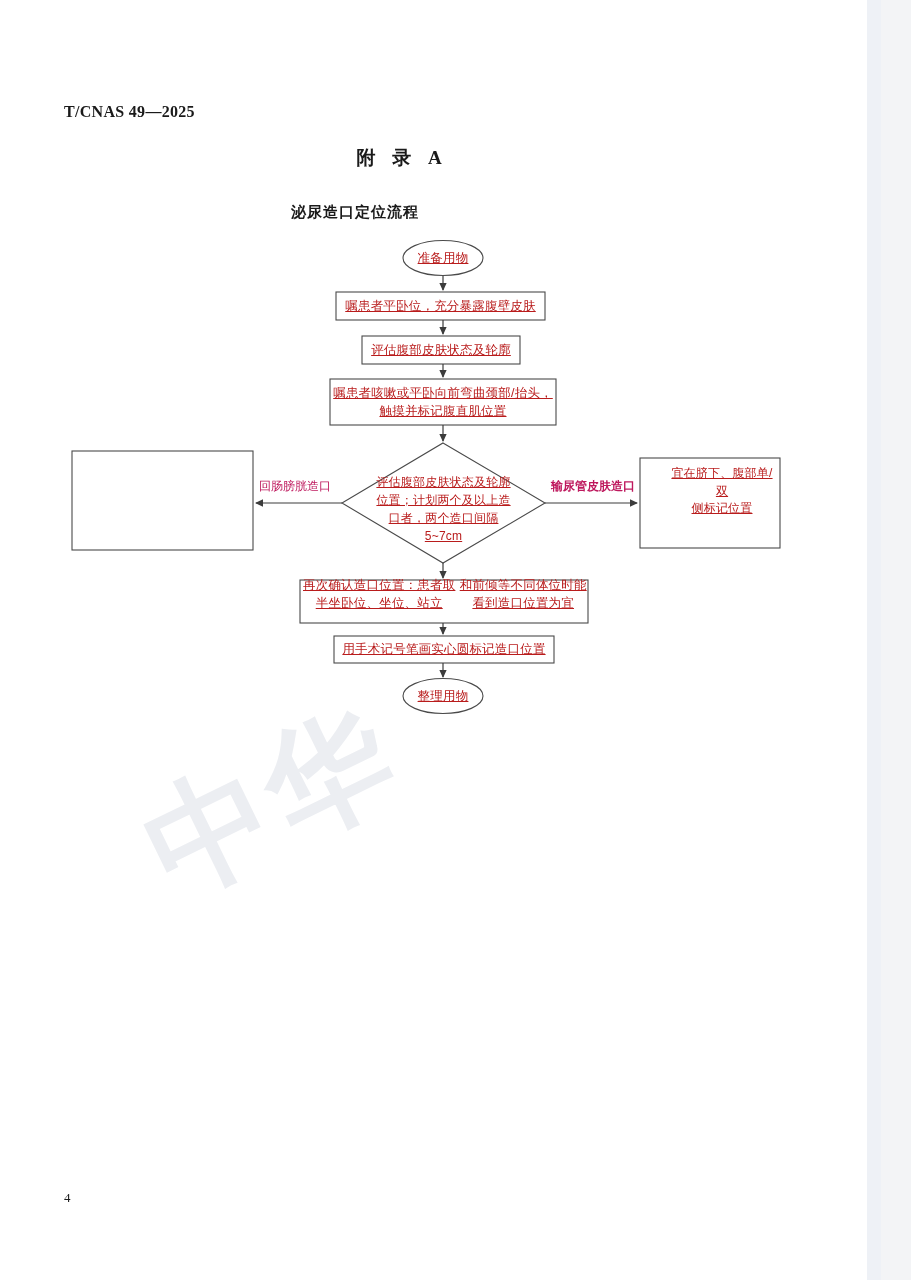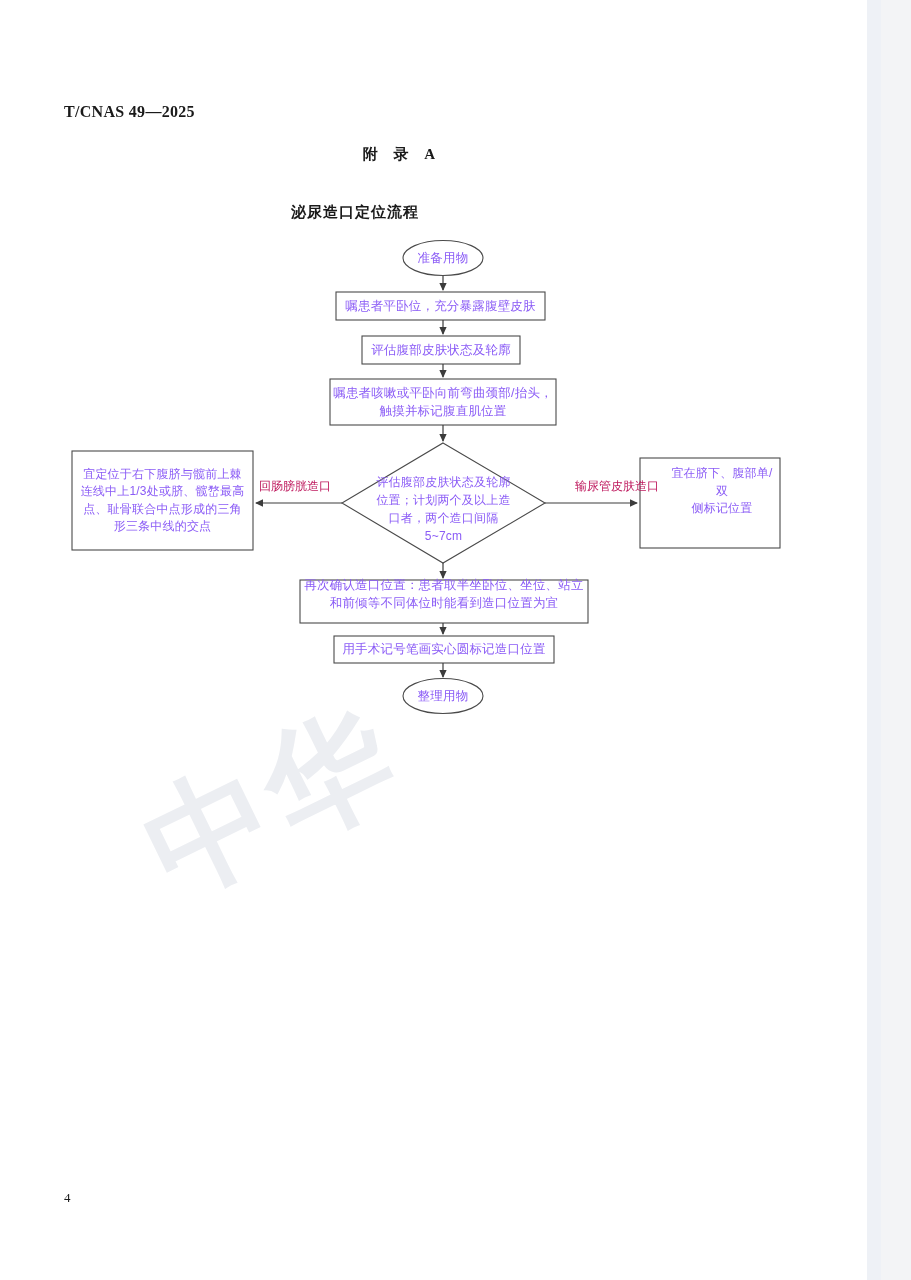--- a/index.html
+++ b/index.html
@@ -66,21 +66,21 @@
     letter-spacing: 0.3px;
     white-space: nowrap;
   }
 
   
   .annex-title {
     position: absolute;
     left: 0; top: 145px;
     width: 804px;
     text-align: center;
-    font-size: 15px;
+    font-size: 19px;
     font-weight: bold;
     letter-spacing: 6px;
     font-family: "Liberation Serif", "DejaVu Serif", serif;
   }
   .annex-sub {
     position: absolute;
     left: 0; top: 180px;
     width: 867px;
     text-align: center;
     font-size: 15px;
@@ -116,25 +116,26 @@
   }
 
   
   .node-text {
     position: absolute;
     display: flex;
     align-items: center;
     justify-content: center;
     text-align: center;
     font-family: "Liberation Sans", "DejaVu Sans", sans-serif;
-    color: #8b5cf6;
+    color: #b91c1c;
     line-height: 1.45;
     letter-spacing: 0.2px;
     box-sizing: border-box;
     pointer-events: none;
+    text-decoration: underline;
   }
   .n-proc   { font-size: 12.5px; }
   .n-small  { font-size: 12px; }
   .n-term   { font-size: 12.5px; }
   .n-dec    { font-size: 12px; line-height: 1.5; }
   .edge-label {
     position: absolute;
     font-family: "Liberation Sans", "DejaVu Sans", sans-serif;
     font-size: 12px;
     color: #be185d;
@@ -208,43 +209,37 @@
     <span>触摸并标记腹直肌位置</span>
   </div>
 
   <div class="node-text n-dec" style="left:361px; top:470px; width:165px; height:78px; flex-direction:column;">
     <span>评估腹部皮肤状态及轮廓</span>
     <span>位置；计划两个及以上造</span>
     <span>口者，两个造口间隔</span>
     <span>5~7cm</span>
   </div>
 
-  <div class="node-text n-small" style="left:74px; top:453px; width:177px; height:95px; flex-direction:column;">
-    <span>宜定位于右下腹脐与髋前上棘</span>
-    <span>连线中上1/3处或脐、髋嵍最高</span>
-    <span>点、耻骨联合中点形成的三角</span>
-    <span>形三条中线的交点</span>
-  </div>
 
   <div class="node-text n-small" style="left:642px; top:460px; width:136px; height:63px; flex-direction:column;padding-left:24px;">
     <span>宜在脐下、腹部单/双</span>
     <span>侧标记位置</span>
   </div>
 
-  <div class="node-text n-proc" style="left:300px; top:580px; width:288px; height:28px; flex-direction:column;">
+  <div class="node-text n-proc" style="left:300px; top:580px; width:288px; height:28px; ">
     <span>再次确认造口位置：患者取半坐卧位、坐位、站立</span>
     <span>和前倾等不同体位时能看到造口位置为宜</span>
   </div>
 
   <div class="node-text n-proc" style="left:334px; top:636px; width:220px; height:27px;">用手术记号笔画实心圆标记造口位置</div>
 
   <div class="node-text n-term" style="left:403px; top:679px; width:80px; height:35px;">整理用物</div>
 
   <div class="edge-label" style="left:259px; top:478px;">回肠膀胱造口</div>
 
-  <div class="edge-label" style="left:575px; top:478px;">输尿管皮肤造口</div>
+  <div class="edge-label" style="left:551px; top:478px;font-weight:bold;">输尿管皮肤造口</div>
 
   <div class="page-number">4</div>
 
 </div>
 
 <div class="gutter-a"></div>
 <div class="gutter-b"></div>
 
 </body></html>

